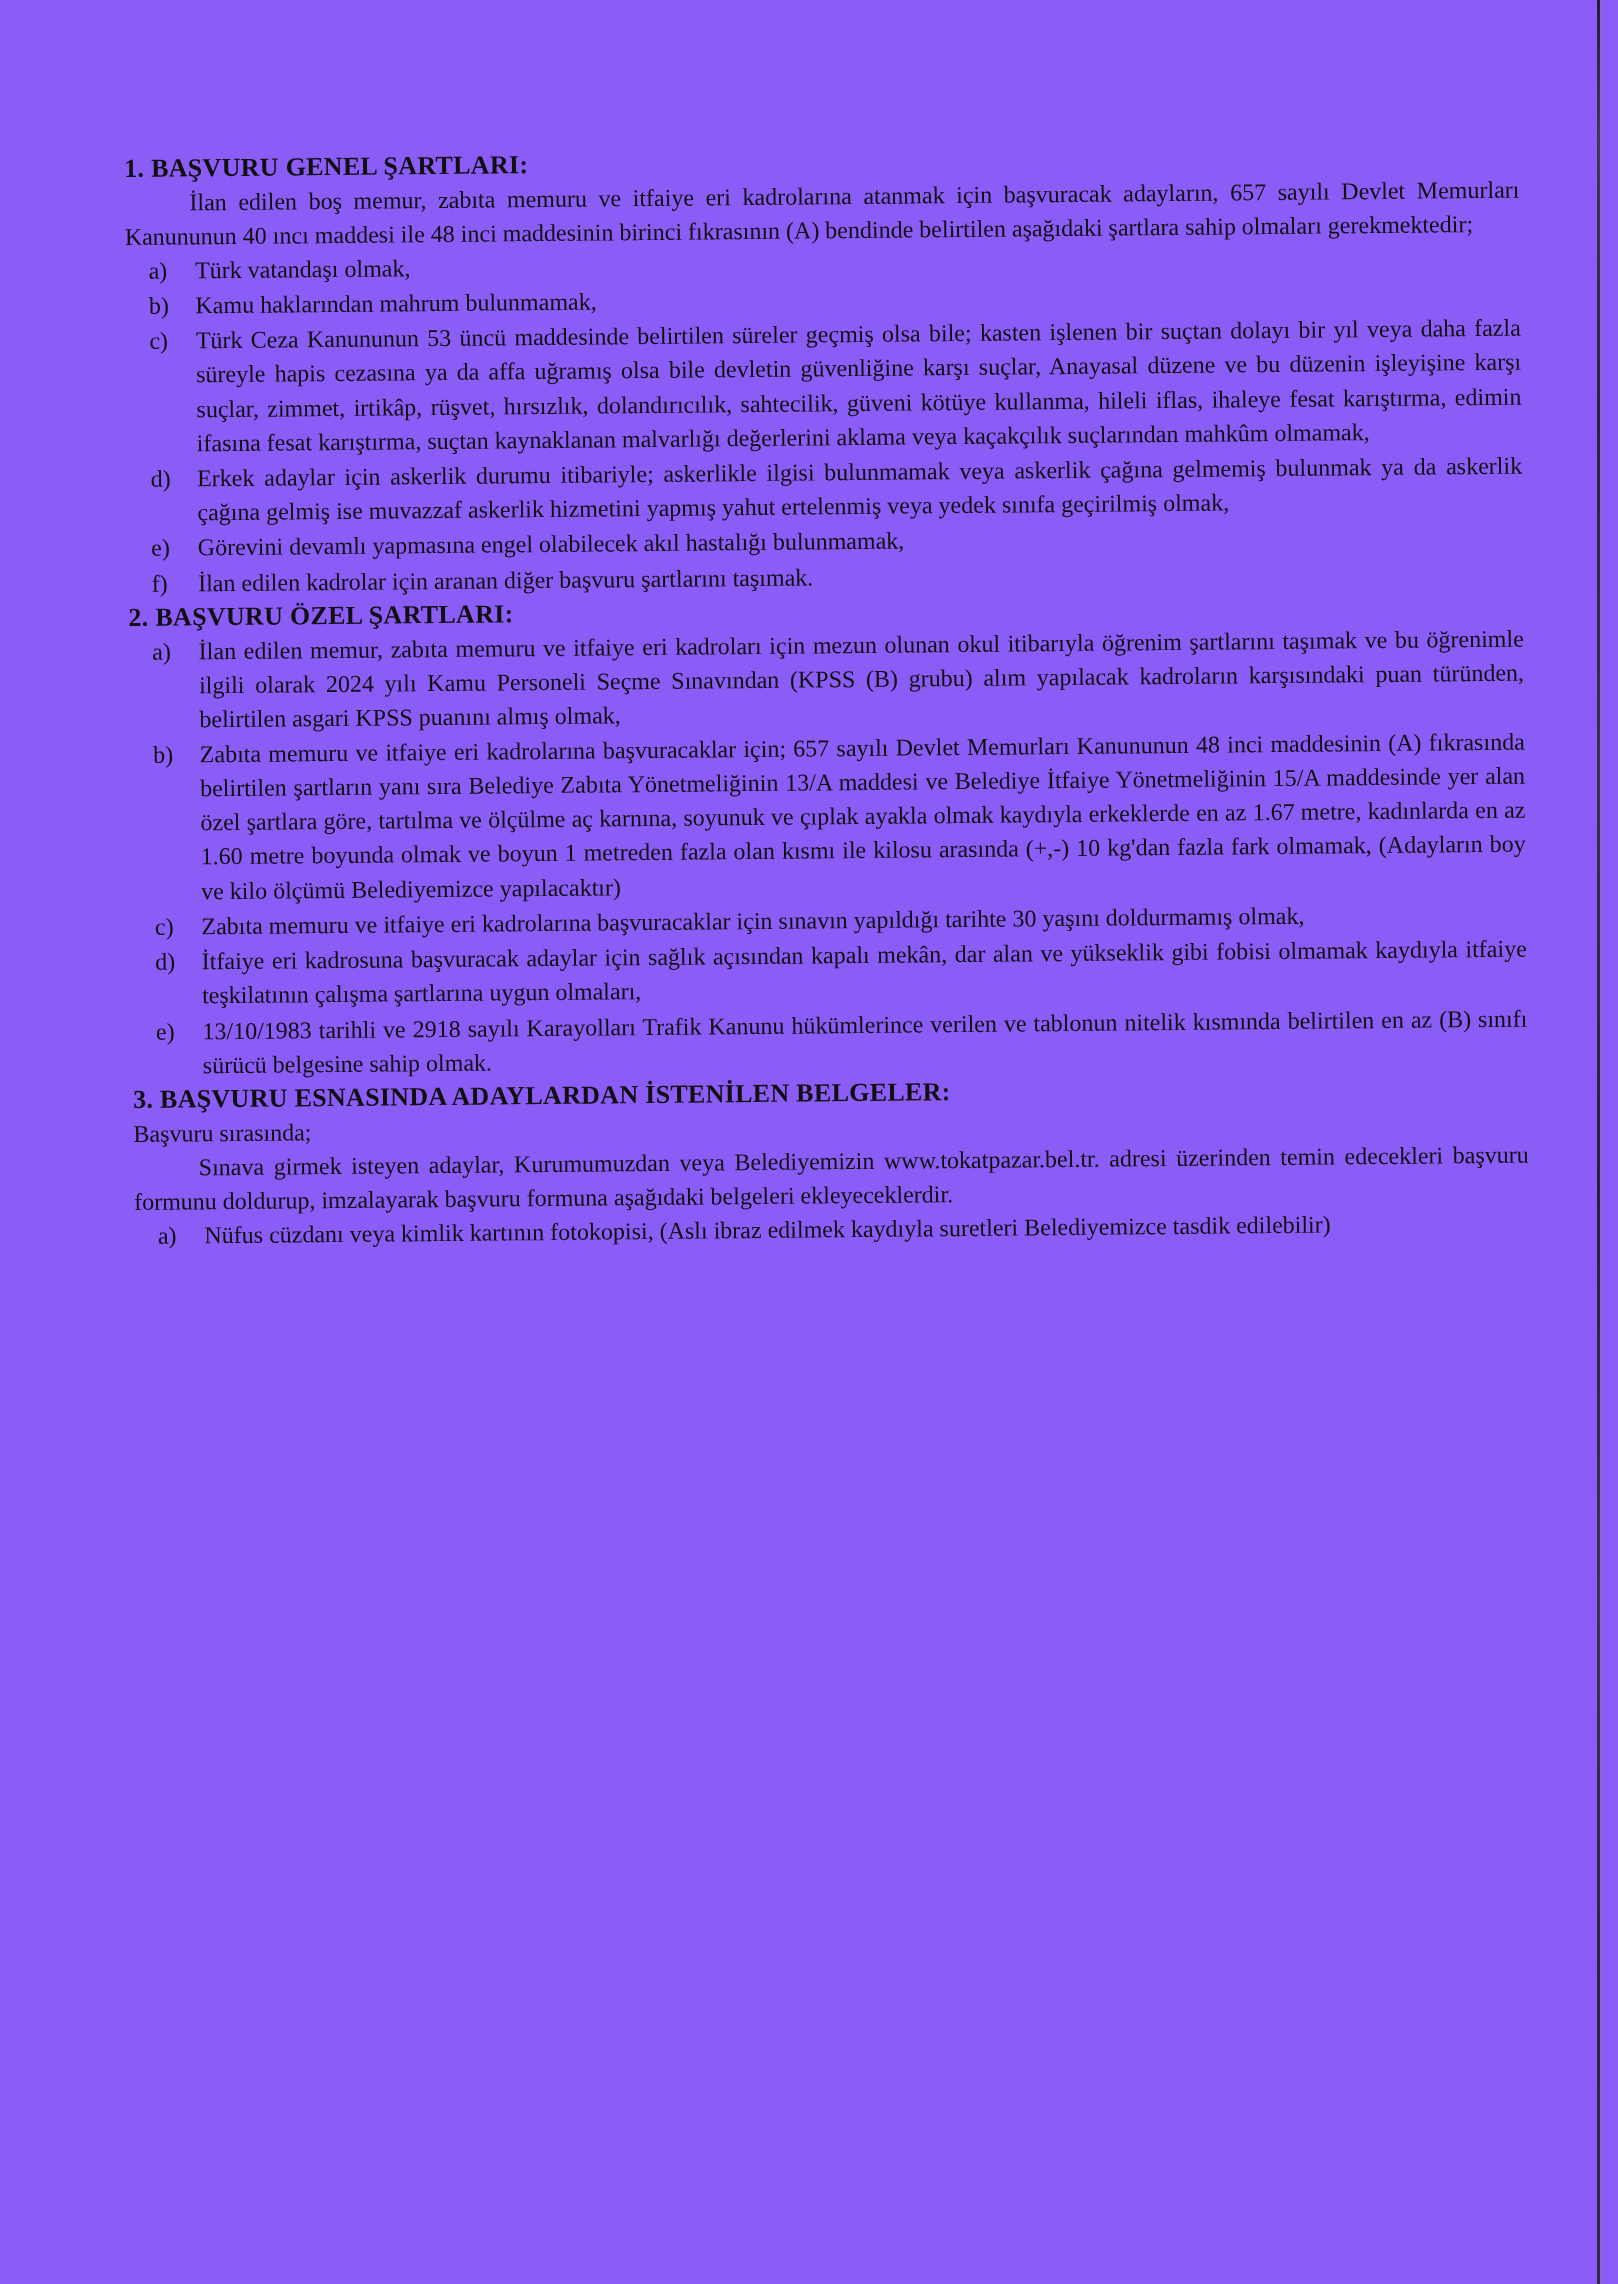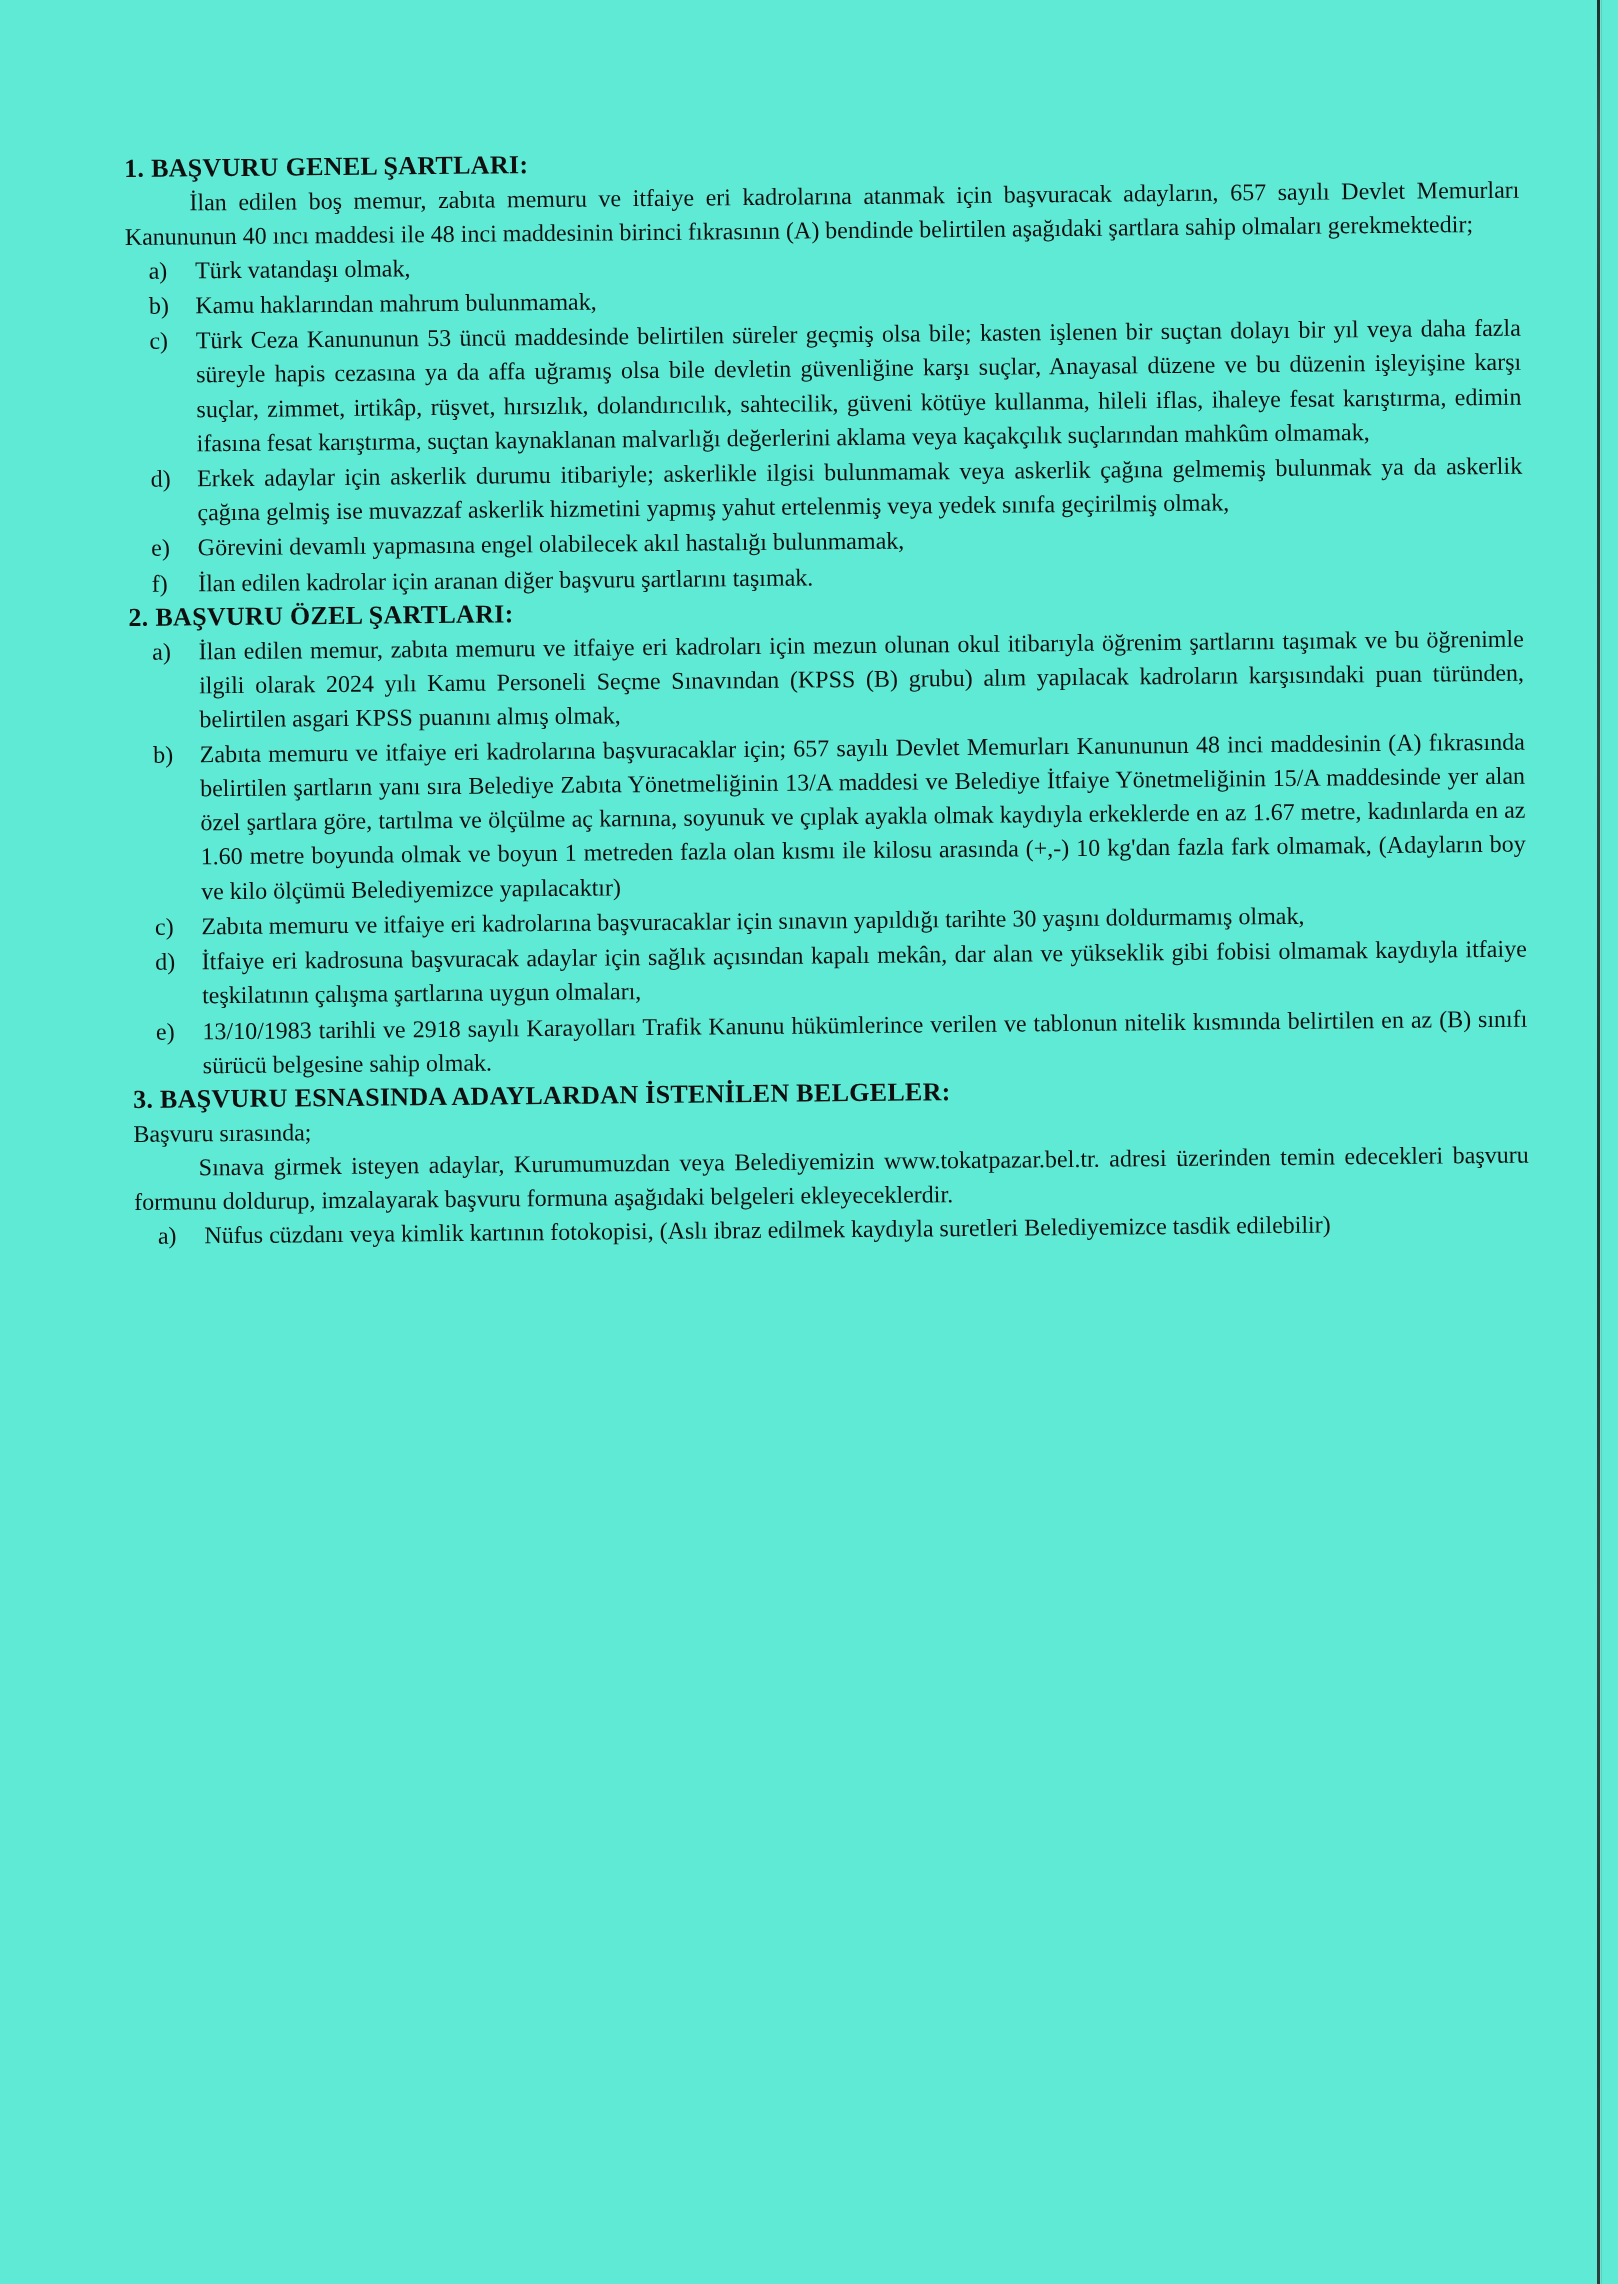--- a/index.html
+++ b/index.html
@@ -4,21 +4,21 @@
 <style>
   html, body {
     margin: 0;
     padding: 0;
     background: #ffffff;
   }
   .page {
     position: relative;
     width: 1618px;
     height: 2284px;
-    background: #5eead4;
+    background: #8b5cf6;
     overflow: hidden;
     font-family: "Liberation Serif", "DejaVu Serif", serif;
     color: #101010;
   }
   
   .scan-edge-right {
     position: absolute;
     top: 0;
     right: 18px;
     width: 2.6px;

